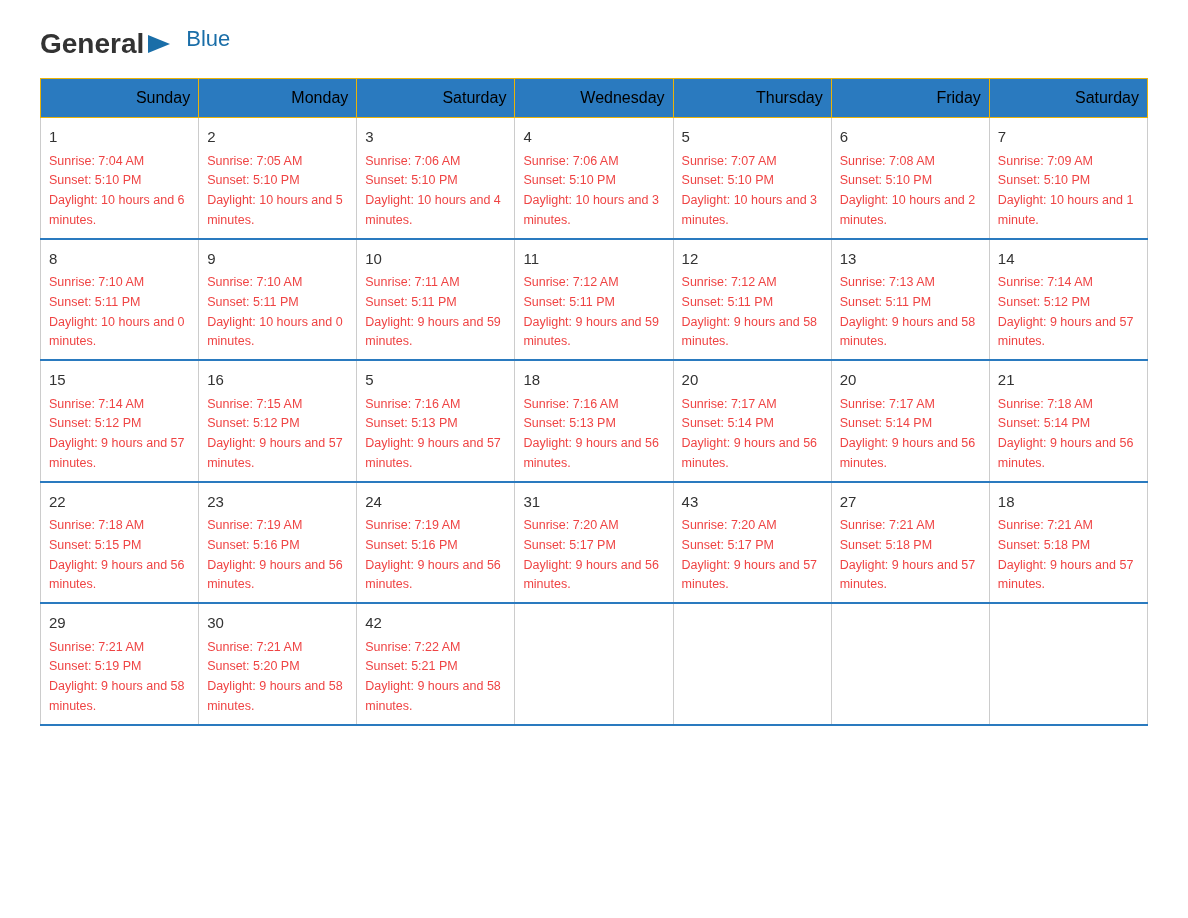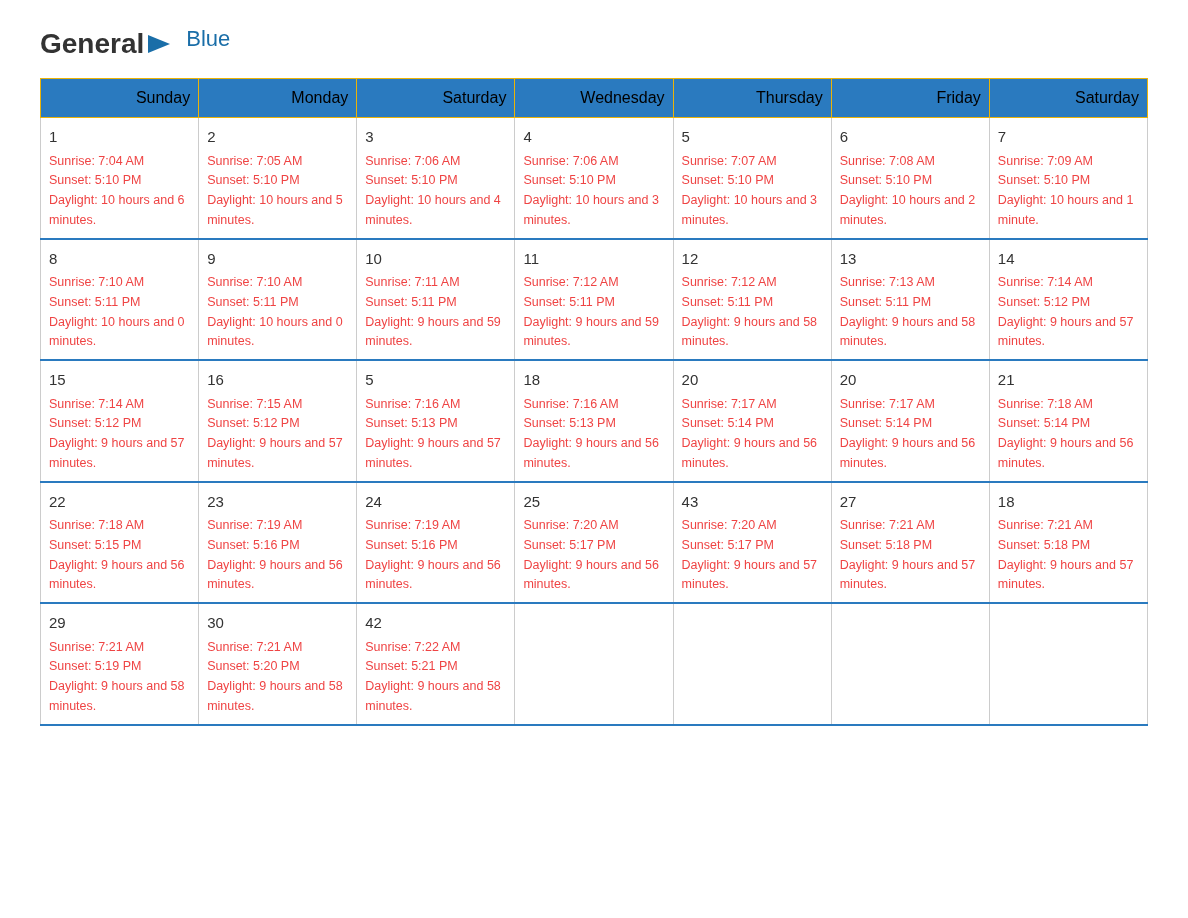--- a/index.html
+++ b/index.html
@@ -140,21 +140,21 @@
         <td><span class="day-num">5</span><span class="day-info">Sunrise: 7:16 AM<br>Sunset: 5:13 PM<br>Daylight: 9 hours and 57 minutes.</span></td>
         <td><span class="day-num">18</span><span class="day-info">Sunrise: 7:16 AM<br>Sunset: 5:13 PM<br>Daylight: 9 hours and 56 minutes.</span></td>
         <td><span class="day-num">20</span><span class="day-info">Sunrise: 7:17 AM<br>Sunset: 5:14 PM<br>Daylight: 9 hours and 56 minutes.</span></td>
         <td><span class="day-num">20</span><span class="day-info">Sunrise: 7:17 AM<br>Sunset: 5:14 PM<br>Daylight: 9 hours and 56 minutes.</span></td>
         <td><span class="day-num">21</span><span class="day-info">Sunrise: 7:18 AM<br>Sunset: 5:14 PM<br>Daylight: 9 hours and 56 minutes.</span></td>
       </tr>
       <tr>
         <td><span class="day-num">22</span><span class="day-info">Sunrise: 7:18 AM<br>Sunset: 5:15 PM<br>Daylight: 9 hours and 56 minutes.</span></td>
         <td><span class="day-num">23</span><span class="day-info">Sunrise: 7:19 AM<br>Sunset: 5:16 PM<br>Daylight: 9 hours and 56 minutes.</span></td>
         <td><span class="day-num">24</span><span class="day-info">Sunrise: 7:19 AM<br>Sunset: 5:16 PM<br>Daylight: 9 hours and 56 minutes.</span></td>
-        <td><span class="day-num">25</span><span class="day-info">Sunrise: 7:20 AM<br>Sunset: 5:17 PM<br>Daylight: 9 hours and 56 minutes.</span></td>
+        <td><span class="day-num">31</span><span class="day-info">Sunrise: 7:20 AM<br>Sunset: 5:17 PM<br>Daylight: 9 hours and 56 minutes.</span></td>
         <td><span class="day-num">43</span><span class="day-info">Sunrise: 7:20 AM<br>Sunset: 5:17 PM<br>Daylight: 9 hours and 57 minutes.</span></td>
         <td><span class="day-num">27</span><span class="day-info">Sunrise: 7:21 AM<br>Sunset: 5:18 PM<br>Daylight: 9 hours and 57 minutes.</span></td>
         <td><span class="day-num">18</span><span class="day-info">Sunrise: 7:21 AM<br>Sunset: 5:18 PM<br>Daylight: 9 hours and 57 minutes.</span></td>
       </tr>
       <tr>
         <td><span class="day-num">29</span><span class="day-info">Sunrise: 7:21 AM<br>Sunset: 5:19 PM<br>Daylight: 9 hours and 58 minutes.</span></td>
         <td><span class="day-num">30</span><span class="day-info">Sunrise: 7:21 AM<br>Sunset: 5:20 PM<br>Daylight: 9 hours and 58 minutes.</span></td>
         <td><span class="day-num">42</span><span class="day-info">Sunrise: 7:22 AM<br>Sunset: 5:21 PM<br>Daylight: 9 hours and 58 minutes.</span></td>
         <td class="empty-cell"></td>
         <td class="empty-cell"></td>

